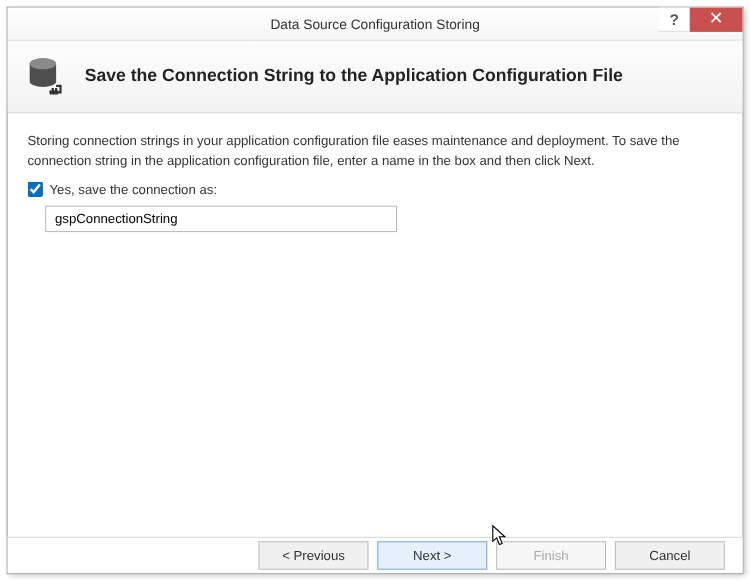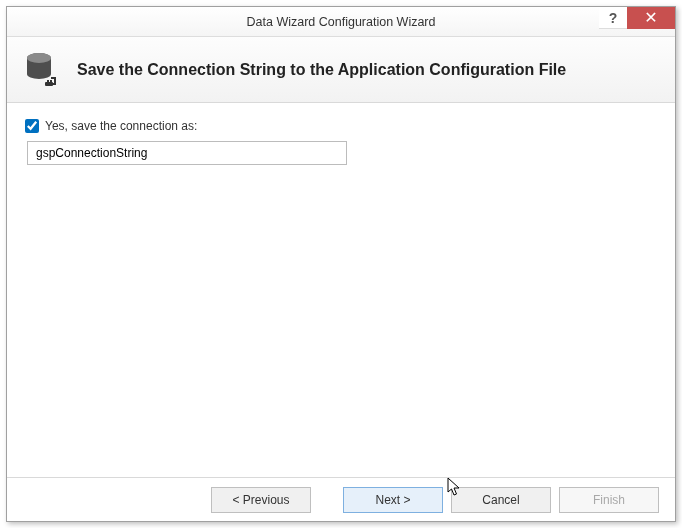--- a/index.html
+++ b/index.html
@@ -97,66 +97,65 @@
       margin-bottom: 8px;
     }
     .checkbox-row input[type=checkbox]{ width:14px; height:14px; accent-color:#0070c0;}
     .name-input {
       width: 320px;
       height: 24px;
       border: 1px solid #bcbcbc;
       padding: 2px 8px;
       font-family: inherit;
       font-size: 12px;
-      margin-left: 2px;
+      margin-left: 16px;
     }
     .footer {
       border-top: 1px solid #d9d9d9;
-      height: 44px;
+      height: 33px;
       display: flex;
       align-items: center;
       justify-content: flex-end;
       gap: 8px;
       padding: 16px 16px;
       background: #fff;
     }
     .footer button {
       width: 100px;
       height: 26px;
       background: #f0f0f0;
       border: 1px solid #bfbfbf;
       font-family: inherit;
       font-size: 12px;
       color: #333;
       cursor: pointer;
     }
     .footer button.primary {
       background: #e6f0fa;
       border: 1px solid #7eb0e0;
-      margin-left: 24px;
     }
     .footer button:disabled {
       color: #a9a9a9;
       cursor: default;
       background: #f7f7f7;
     }
     .cursor {
       position: absolute;
       right: 214px;
       bottom: 21px;
       pointer-events: none;
     }
   </style>
 </head>
 <body>
 
 <div class="dialog">
 
   <div class="titlebar">
-    <div class="title">Data Wizard Configuration Wizard</div>
+    <div class="title">Data Source Configuration Storing</div>
     <div class="titlebar-controls">
       <button class="help-btn">?</button>
       <button class="close-btn">
         <span>✕</span>
       </button>
     </div>
   </div>
 
   <div class="header">
     <div class="header-icon">
@@ -167,32 +166,33 @@
         <path d="M26 26 h4 v6 h-6" stroke="#333" stroke-width="2" fill="none"></path>
         <rect x="20" y="30" width="8" height="4" rx="1" fill="#333"></rect>
         <rect x="22" y="28" width="2" height="3" fill="#333"></rect>
         <rect x="25" y="28" width="2" height="3" fill="#333"></rect>
       </svg>
     </div>
     <div class="header-title">Save the Connection String to the Application Configuration File</div>
   </div>
 
   <div class="content">
+    <p class="desc">Storing connection strings in your application configuration file eases maintenance and deployment. To save the connection string in the application configuration file, enter a name in the box and then click Next.</p>
     <label class="checkbox-row">
       <input type="checkbox" checked="" style="">
       <span>Yes, save the connection as:</span>
     </label>
     <input class="name-input" type="text" value="gspConnectionString" style="">
   </div>
 
   <div class="footer">
     <button>&lt; Previous</button>
     <button class="primary">Next &gt;</button>
+    <button disabled="">Finish</button>
     <button>Cancel</button>
-    <button disabled="">Finish</button>
   </div>
 
   <div class="cursor">
     <svg width="14" height="20" viewBox="0 0 14 20">
       <path d="M1 1 L1 15 L4.5 12 L7 18 L9.5 17 L7 11 L12 11 Z" fill="#fff" stroke="#000" stroke-width="1"></path>
     </svg>
   </div>
 
 </div>
 

